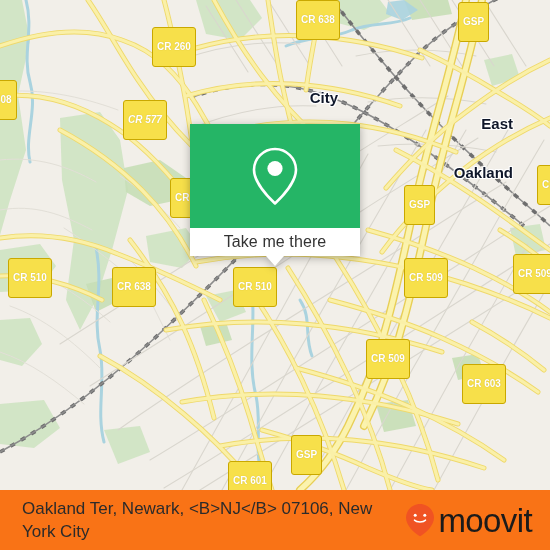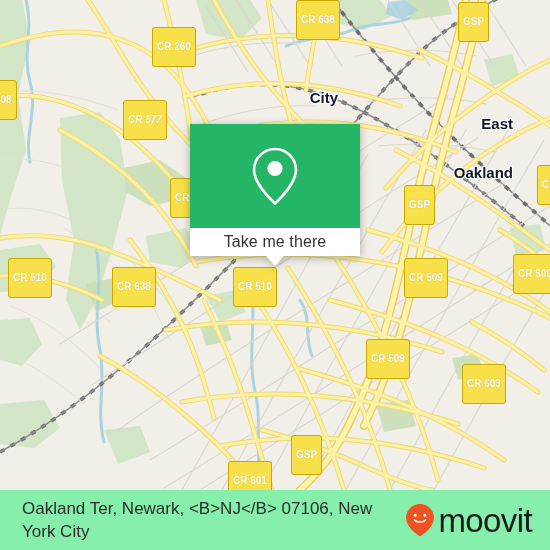--- a/index.html
+++ b/index.html
@@ -129,21 +129,21 @@
     border-top: 10px solid #ffffff;
   }
 
   
   #footer {
     position: absolute;
     left: 0;
     top: 490px;
     width: 550px;
     height: 60px;
-    background: #86efac;
+    background: #f97316;
     display: flex;
     align-items: center;
     box-sizing: border-box;
     padding: 0 14px 0 22px;
   }
   #footer-text {
     flex: 1 1 auto;
     color: #2b2b2b;
     font-size: 17px;
     line-height: 23px;

